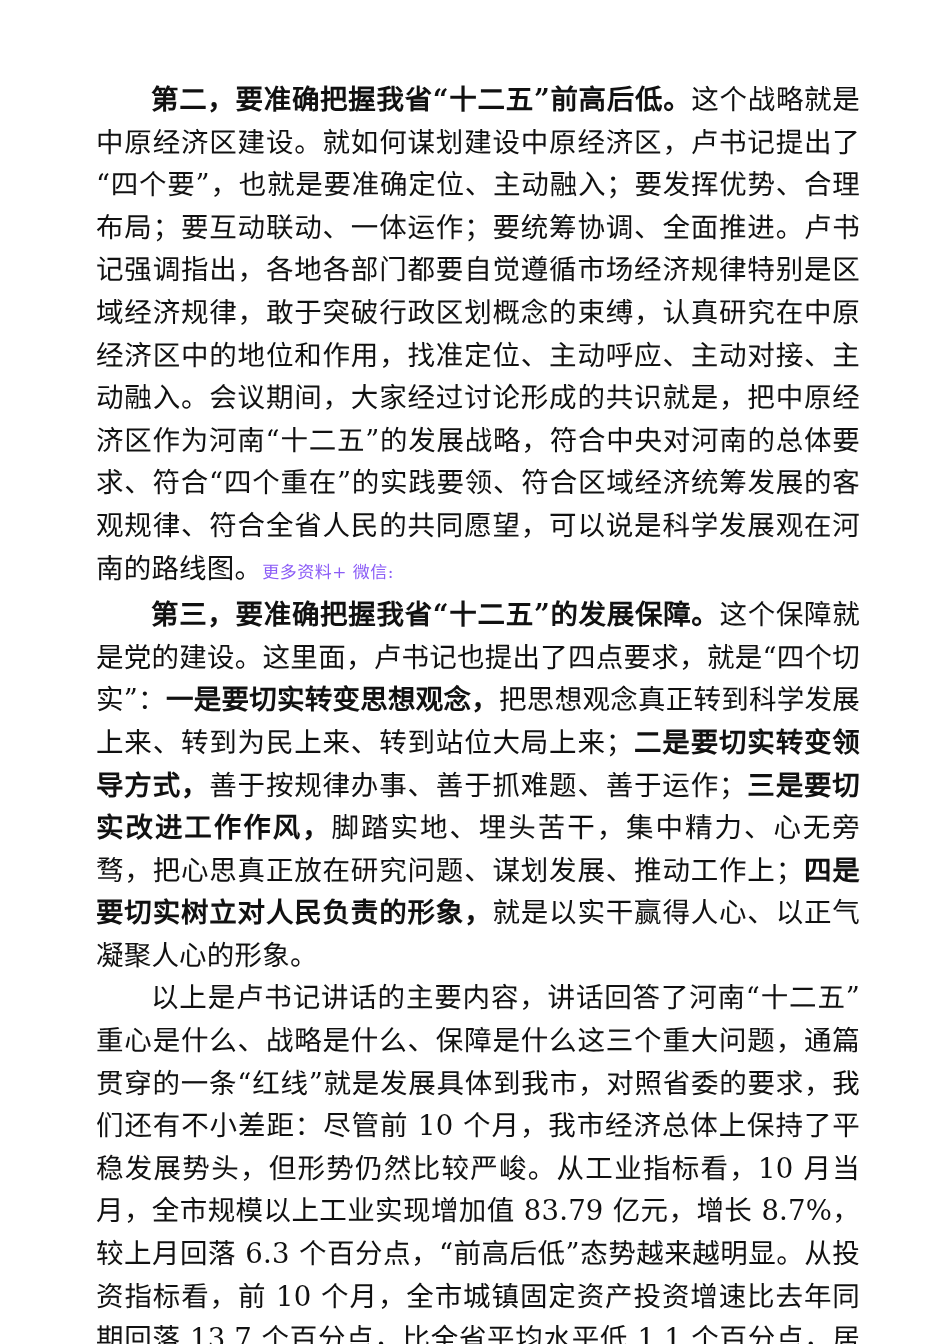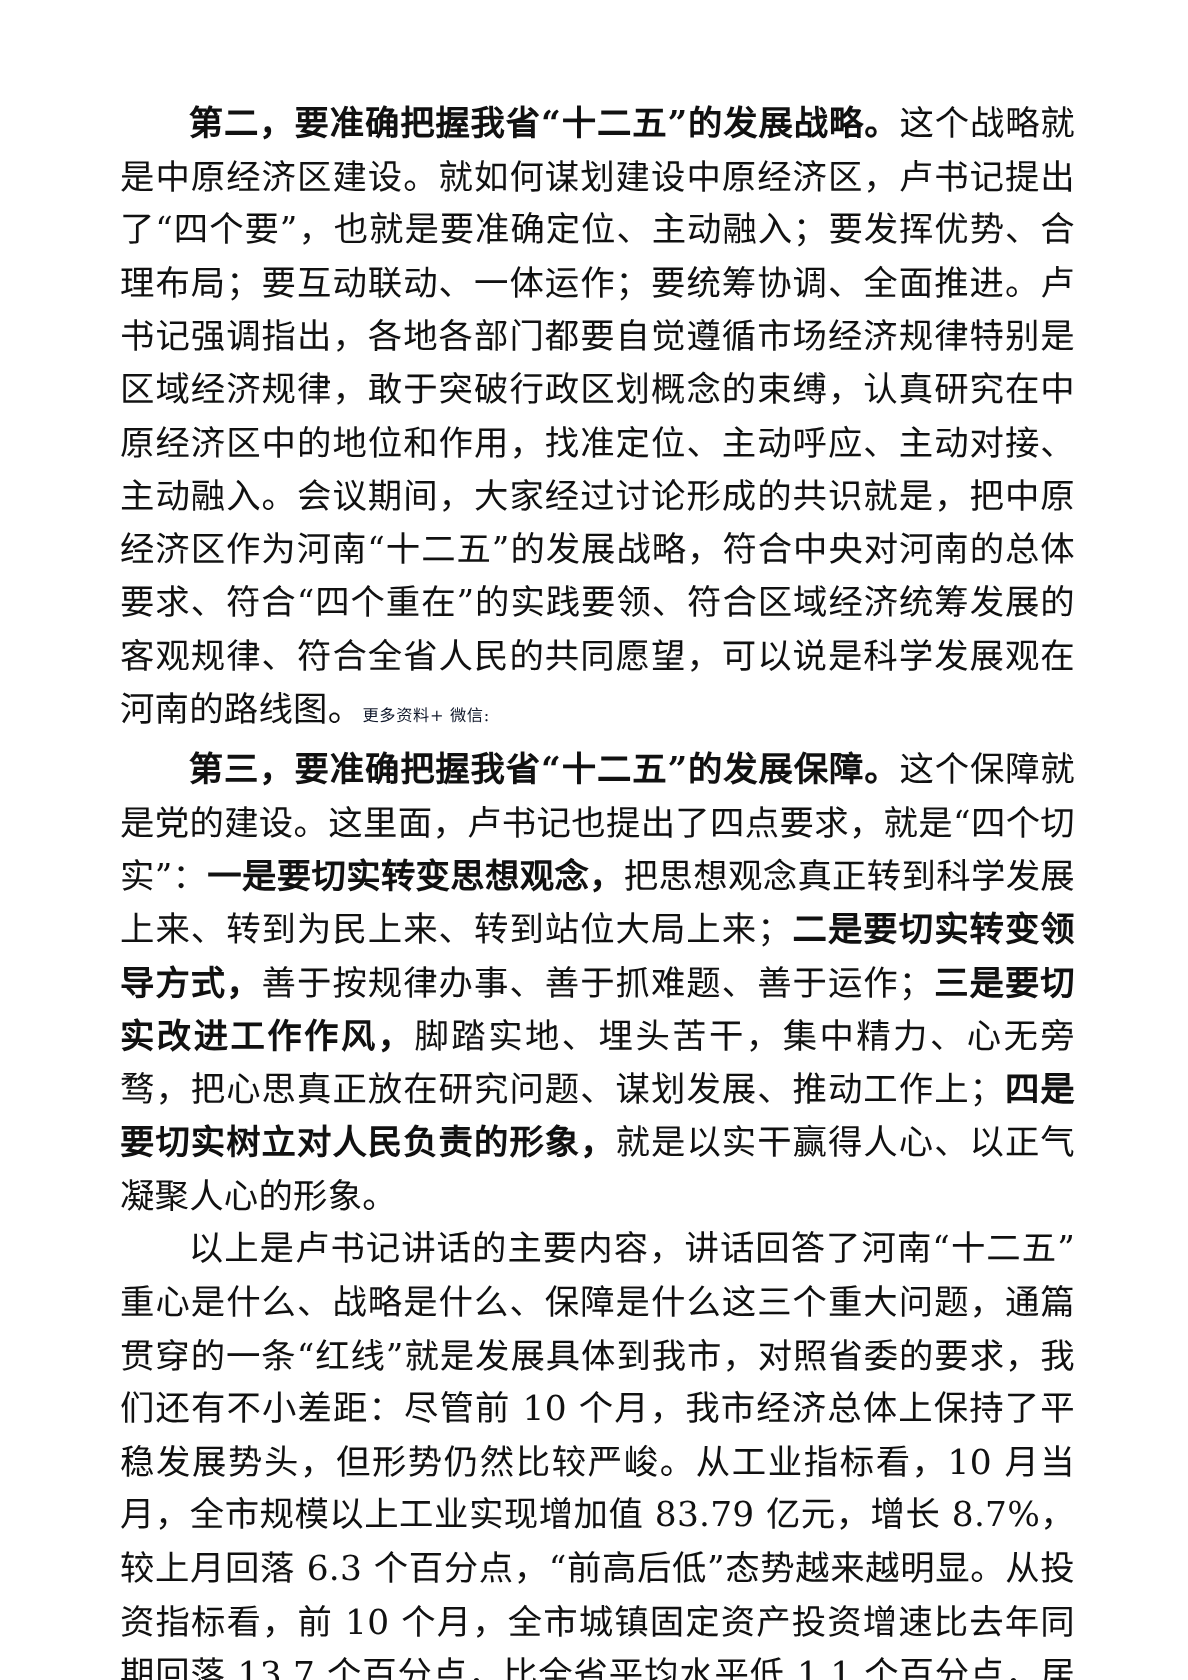--- a/index.html
+++ b/index.html
@@ -43,35 +43,35 @@
     margin-top: 0px;
   }
   .indent {
     text-indent: 2em;
   }
   .b {
     font-weight: 700;
     letter-spacing: 0.2px;
   }
   .watermark {
-    font-size: 13px;
-    color: #0f172a;
+    font-size: 17px;
+    color: #8b5cf6;
     font-weight: 400;
     letter-spacing: 0.5px;
   }
 </style>
 </head>
 <body>
 
 <div class="page">
   <div class="text-column">
 
 
     <p class="para indent">
-      <span class="b">第二，要准确把握我省“十二五”的发展战略。</span><span>这个战略就是中原经济区建设。就如何谋划建设中原经济区，卢书记提出了“四个要”，也就是要准确定位、主动融入；要发挥优势、合理布局；要互动联动、一体运作；要统筹协调、全面推进。卢书记强调指出，各地各部门都要自觉遵循市场经济规律特别是区域经济规律，敢于突破行政区划概念的束缚，认真研究在中原经济区中的地位和作用，找准定位、主动呼应、主动对接、主动融入。会议期间，大家经过讨论形成的共识就是，把中原经济区作为河南“十二五”的发展战略，符合中央对河南的总体要求、符合“四个重在”的实践要领、符合区域经济统筹发展的客观规律、符合全省人民的共同愿望，可以说是科学发展观在河南的路线图。</span><span class="watermark">更多资料+ 微信:</span>
+      <span class="b">第二，要准确把握我省“十二五”前高后低。</span><span>这个战略就是中原经济区建设。就如何谋划建设中原经济区，卢书记提出了“四个要”，也就是要准确定位、主动融入；要发挥优势、合理布局；要互动联动、一体运作；要统筹协调、全面推进。卢书记强调指出，各地各部门都要自觉遵循市场经济规律特别是区域经济规律，敢于突破行政区划概念的束缚，认真研究在中原经济区中的地位和作用，找准定位、主动呼应、主动对接、主动融入。会议期间，大家经过讨论形成的共识就是，把中原经济区作为河南“十二五”的发展战略，符合中央对河南的总体要求、符合“四个重在”的实践要领、符合区域经济统筹发展的客观规律、符合全省人民的共同愿望，可以说是科学发展观在河南的路线图。</span><span class="watermark">更多资料+ 微信:</span>
     </p>
 
     <p class="para indent">
       <span class="b">第三，要准确把握我省“十二五”的发展保障。</span><span>这个保障就是党的建设。这里面，卢书记也提出了四点要求，就是“四个切实”：</span><span class="b">一是要切实转变思想观念，</span><span>把思想观念真正转到科学发展上来、转到为民上来、转到站位大局上来；</span><span class="b">二是要切实转变领导方式，</span><span>善于按规律办事、善于抓难题、善于运作；</span><span class="b">三是要切实改进工作作风，</span><span>脚踏实地、埋头苦干，集中精力、心无旁骛，把心思真正放在研究问题、谋划发展、推动工作上；</span><span class="b">四是要切实树立对人民负责的形象，</span><span>就是以实干赢得人心、以正气凝聚人心的形象。</span>
     </p>
 
     <p class="para indent">
       <span>以上是卢书记讲话的主要内容，讲话回答了河南“十二五”重心是什么、战略是什么、保障是什么这三个重大问题，通篇贯穿的一条“红线”就是发展具体到我市，对照省委的要求，我们还有不小差距：尽管前 10 个月，我市经济总体上保持了平稳发展势头，但形势仍然比较严峻。从工业指标看，10 月当月，全市规模以上工业实现增加值 83.79 亿元，增长 8.7%，较上月回落 6.3 个百分点，“前高后低”态势越来越明显。从投资指标看，前 10 个月，全市城镇固定资产投资增速比去年同期回落 13.7 个百分点，比全省平均水平低 1.1 个百分点，居全省第 14 位。从财政指标看，前 10 个月财政一般预算收入增速比全省平均水平低 10.7 个百分点，居全省第 18 位。从外贸指标看，1-10 月，全市实际利用外资增幅比全省平均水平低 21 个百分点，居全省第 17 位。从城乡居民收入看，前三季度，全市城镇居民人均可支配收入增长 9.5%，居全省第 9 位，农民</span>
     </p>
 

